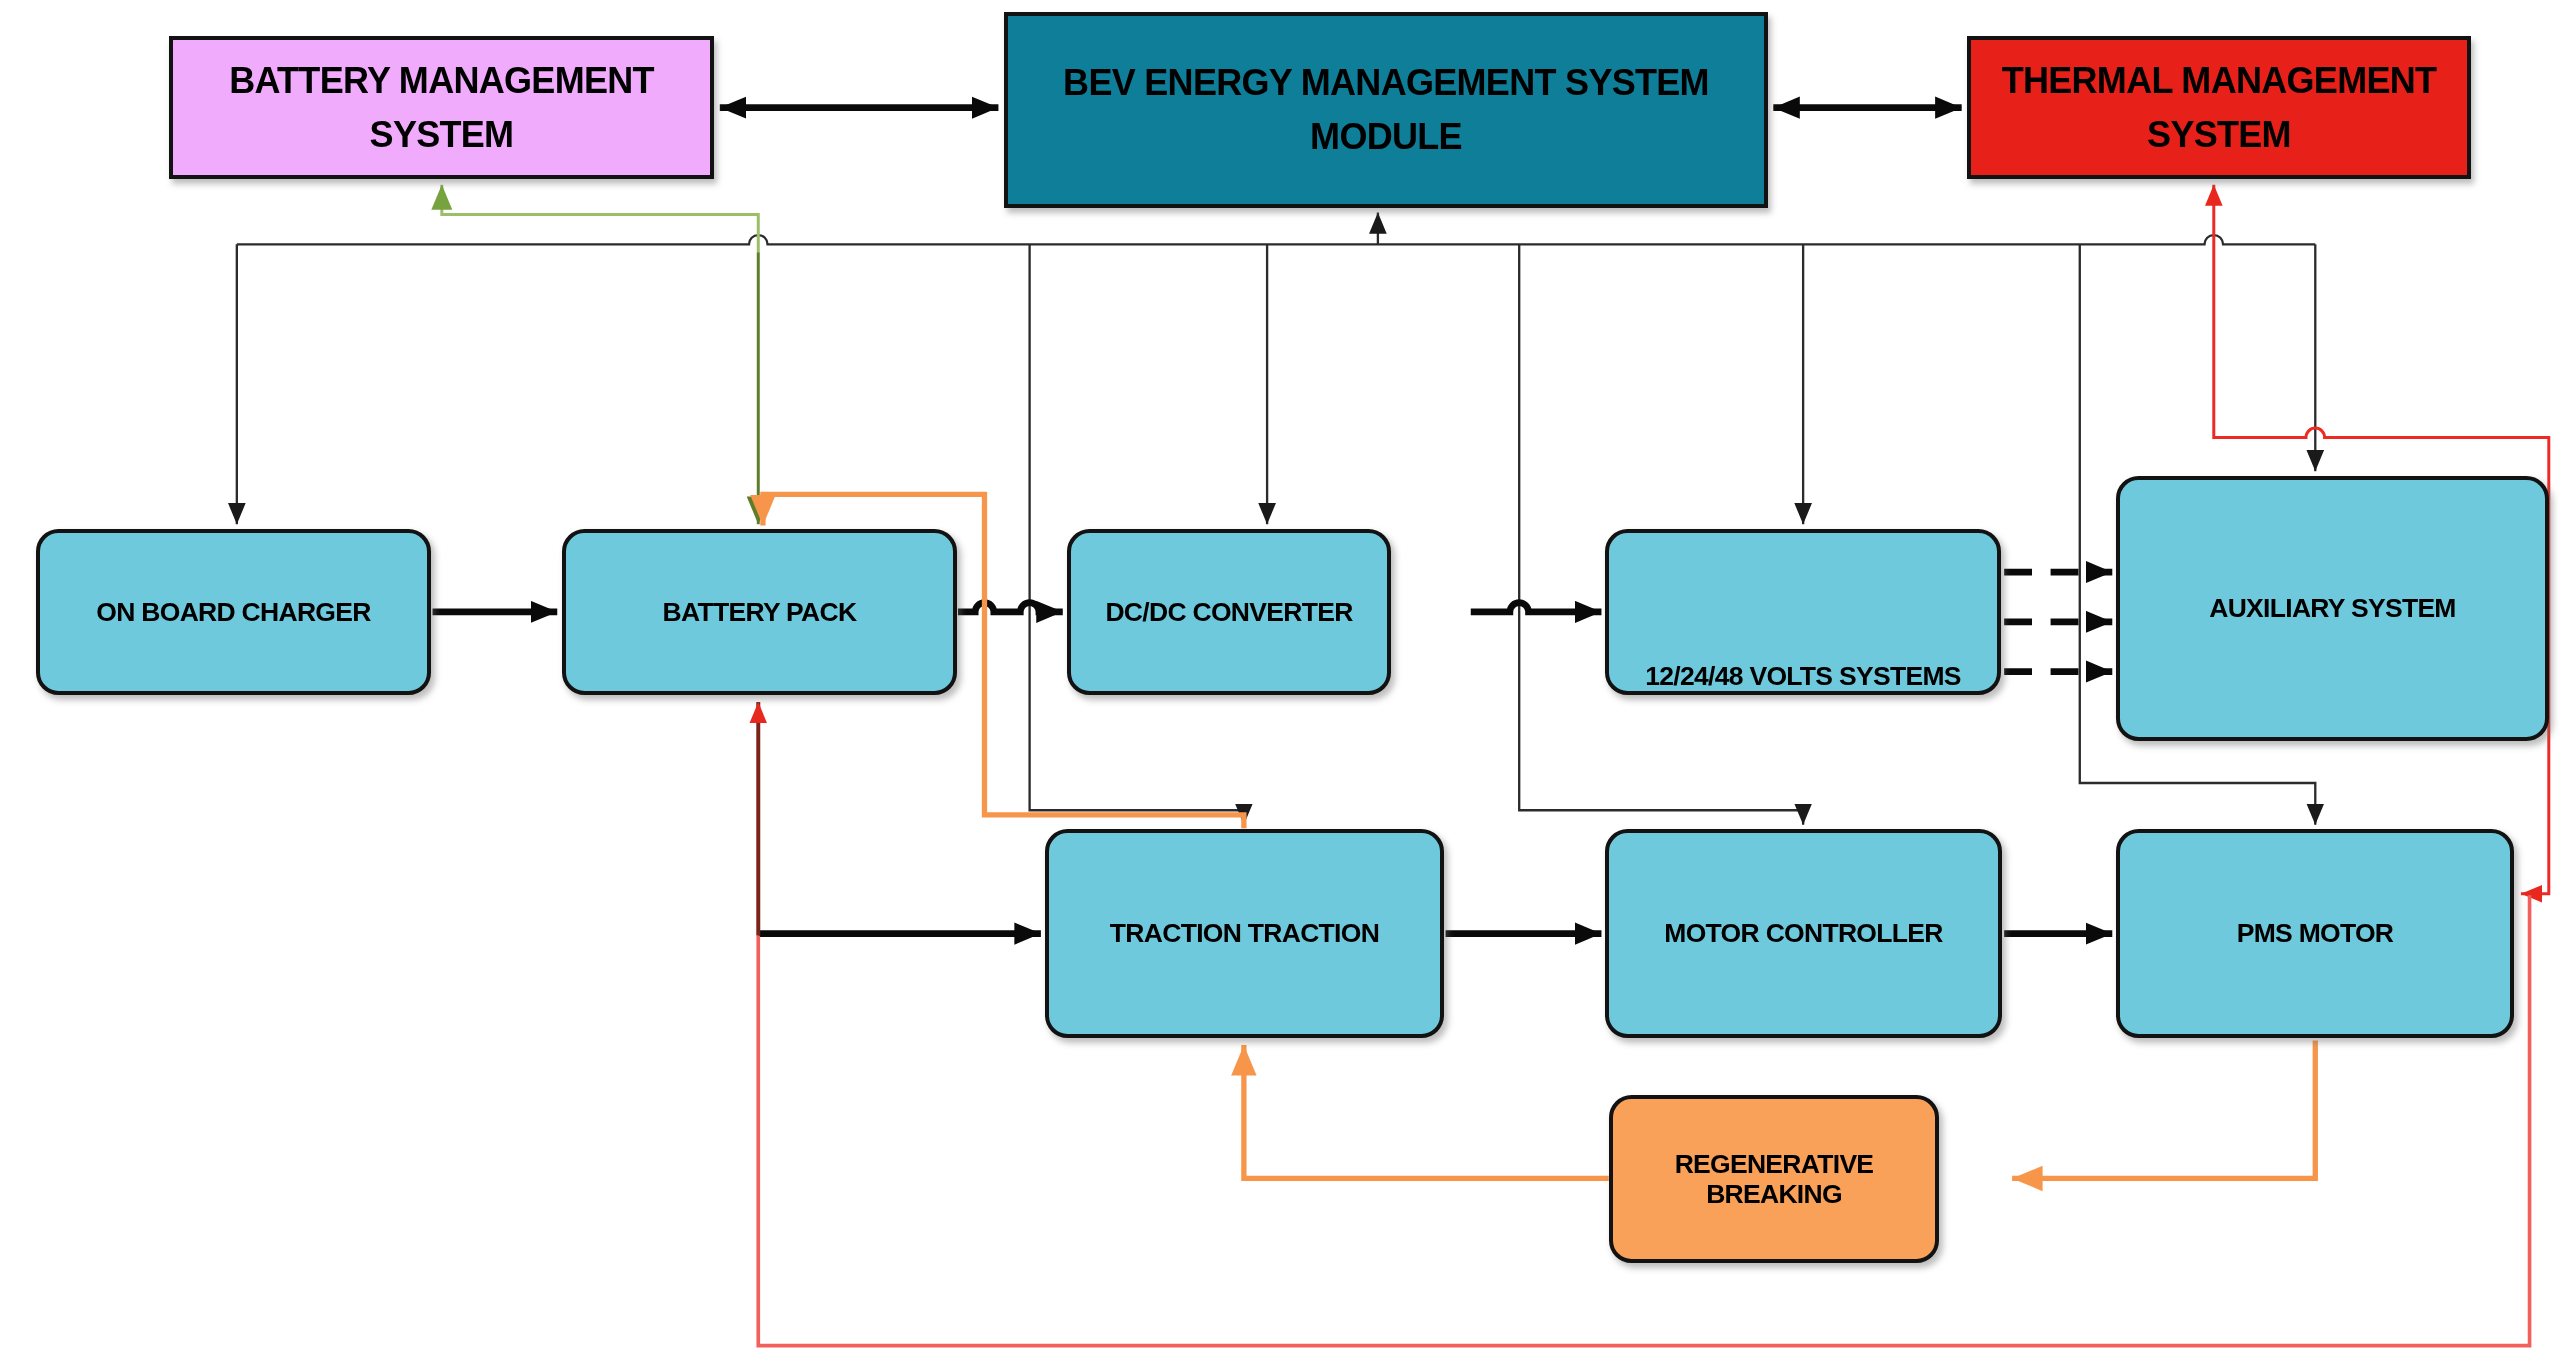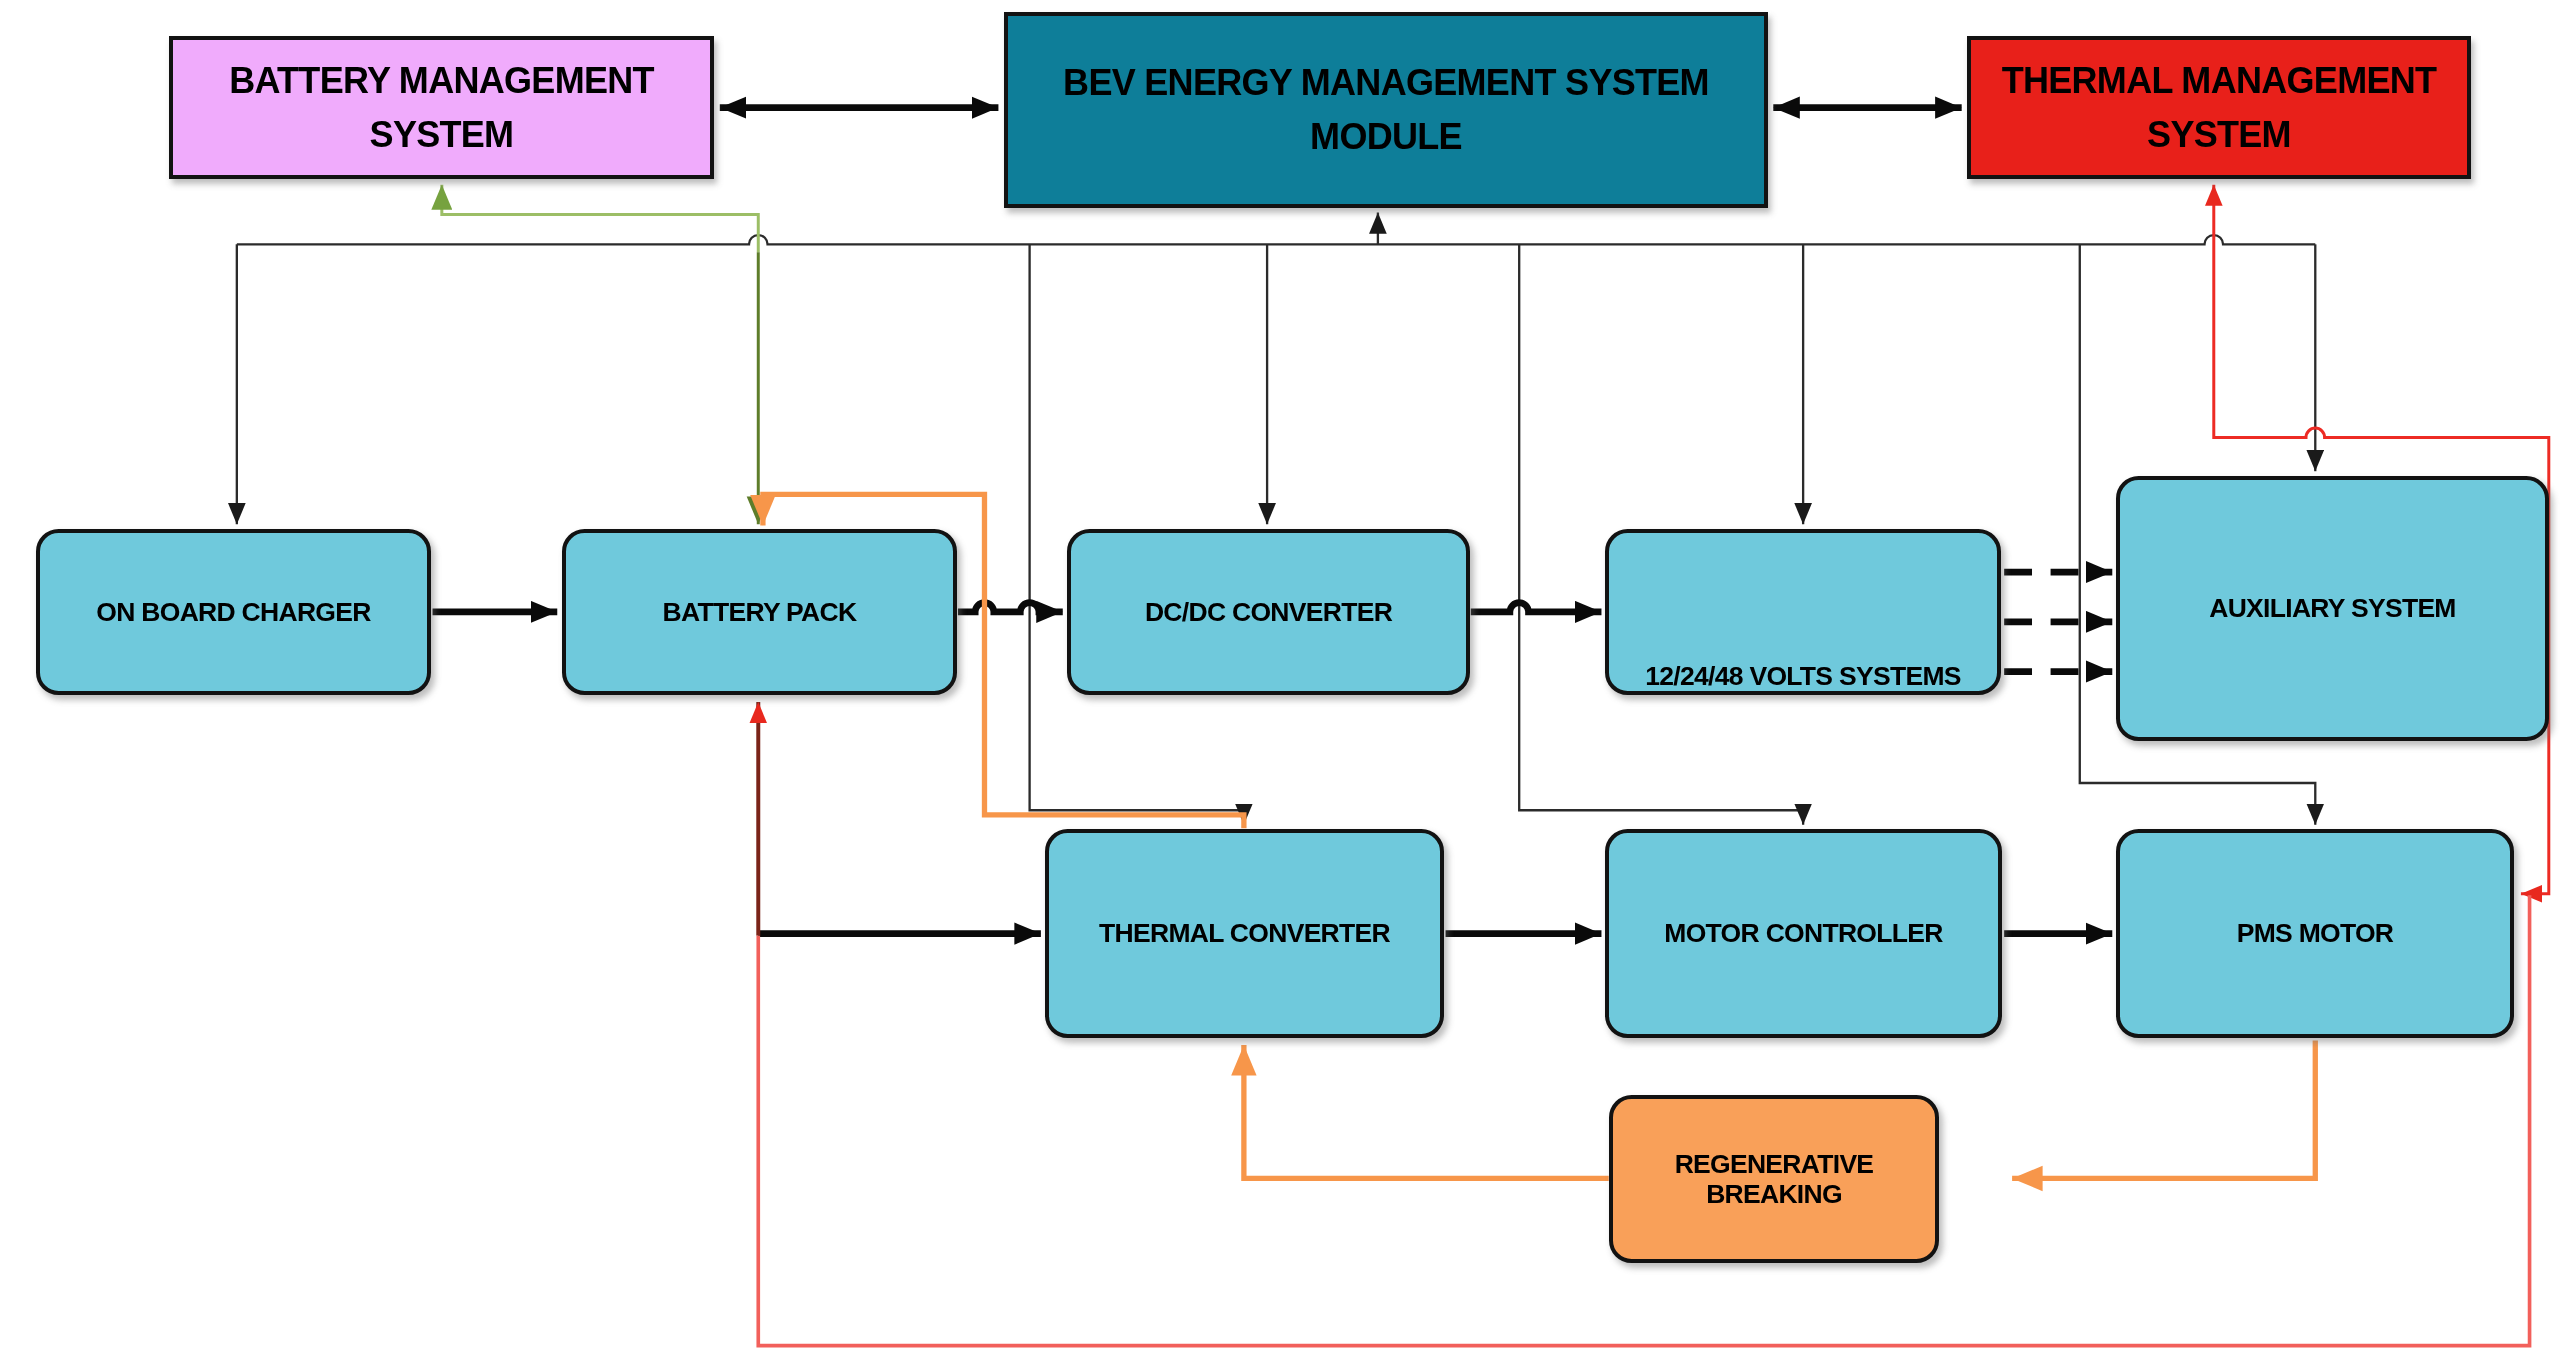--- a/index.html
+++ b/index.html
@@ -26,21 +26,21 @@
   .node .lbl{white-space:pre-line;line-height:1.5;}
   .top{font-size:36px;border-radius:0;}
   .proc{font-size:26.5px;border-radius:22.6px;}
   .proc .lbl{line-height:1.15;}
   
   #n-bms     {left:169px;  top:36px;  width:545px;  height:143px;}
   #n-bev     {left:1004px; top:12px;  width:764px; height:196px;}
   #n-thermal {left:1967px; top:36px;  width:504px;  height:143px;}
   #n-obc     {left:36px;   top:529px; width:395px;  height:166px;}
   #n-bp      {left:562px;  top:529px; width:395px;  height:166px;}
-  #n-dcdc    {left:1067px; top:529px; width:403px;  height:166px;}
+  #n-dcdc    {left:1067px; top:529px; width:324px;  height:166px;}
   #n-volts   {left:1605px; top:529px; width:396px;  height:166px;}
   #n-aux     {left:2116px; top:476px; width:433px;  height:265px;}
   #n-tc      {left:1045px; top:829px;width:399px;  height:209px;}
   #n-mc      {left:1605px; top:829px;width:397px;  height:209px;}
   #n-pms     {left:2116px; top:829px;width:398px;  height:209px;}
   #n-regen   {left:1609px; top:1095px;width:330px;  height:168px;}
 </style>
 </head>
 <body>
 
@@ -127,21 +127,21 @@
     <span class="lbl">DC/DC CONVERTER</span>
   </div>
   <div class="node proc" id="n-volts" style="background-color: rgb(111, 201, 220); align-items: flex-end;">
     <span class="lbl">12/24/48 VOLTS SYSTEMS</span>
   </div>
   <div class="node proc" id="n-aux" style="background-color: rgb(111, 201, 220);">
     <span class="lbl">AUXILIARY SYSTEM</span>
   </div>
 
   <div class="node proc" id="n-tc" style="background-color: rgb(111, 201, 220);">
-    <span class="lbl">THERMAL CONVERTER</span>
+    <span class="lbl">TRACTION TRACTION</span>
   </div>
   <div class="node proc" id="n-mc" style="background-color: rgb(111, 201, 220);">
     <span class="lbl">MOTOR CONTROLLER</span>
   </div>
   <div class="node proc" id="n-pms" style="background-color: rgb(111, 201, 220);">
     <span class="lbl">PMS MOTOR</span>
   </div>
 
   <div class="node proc" id="n-regen" style="background-color: rgb(249, 160, 89);">
     <span class="lbl">REGENERATIVE BREAKING</span>

